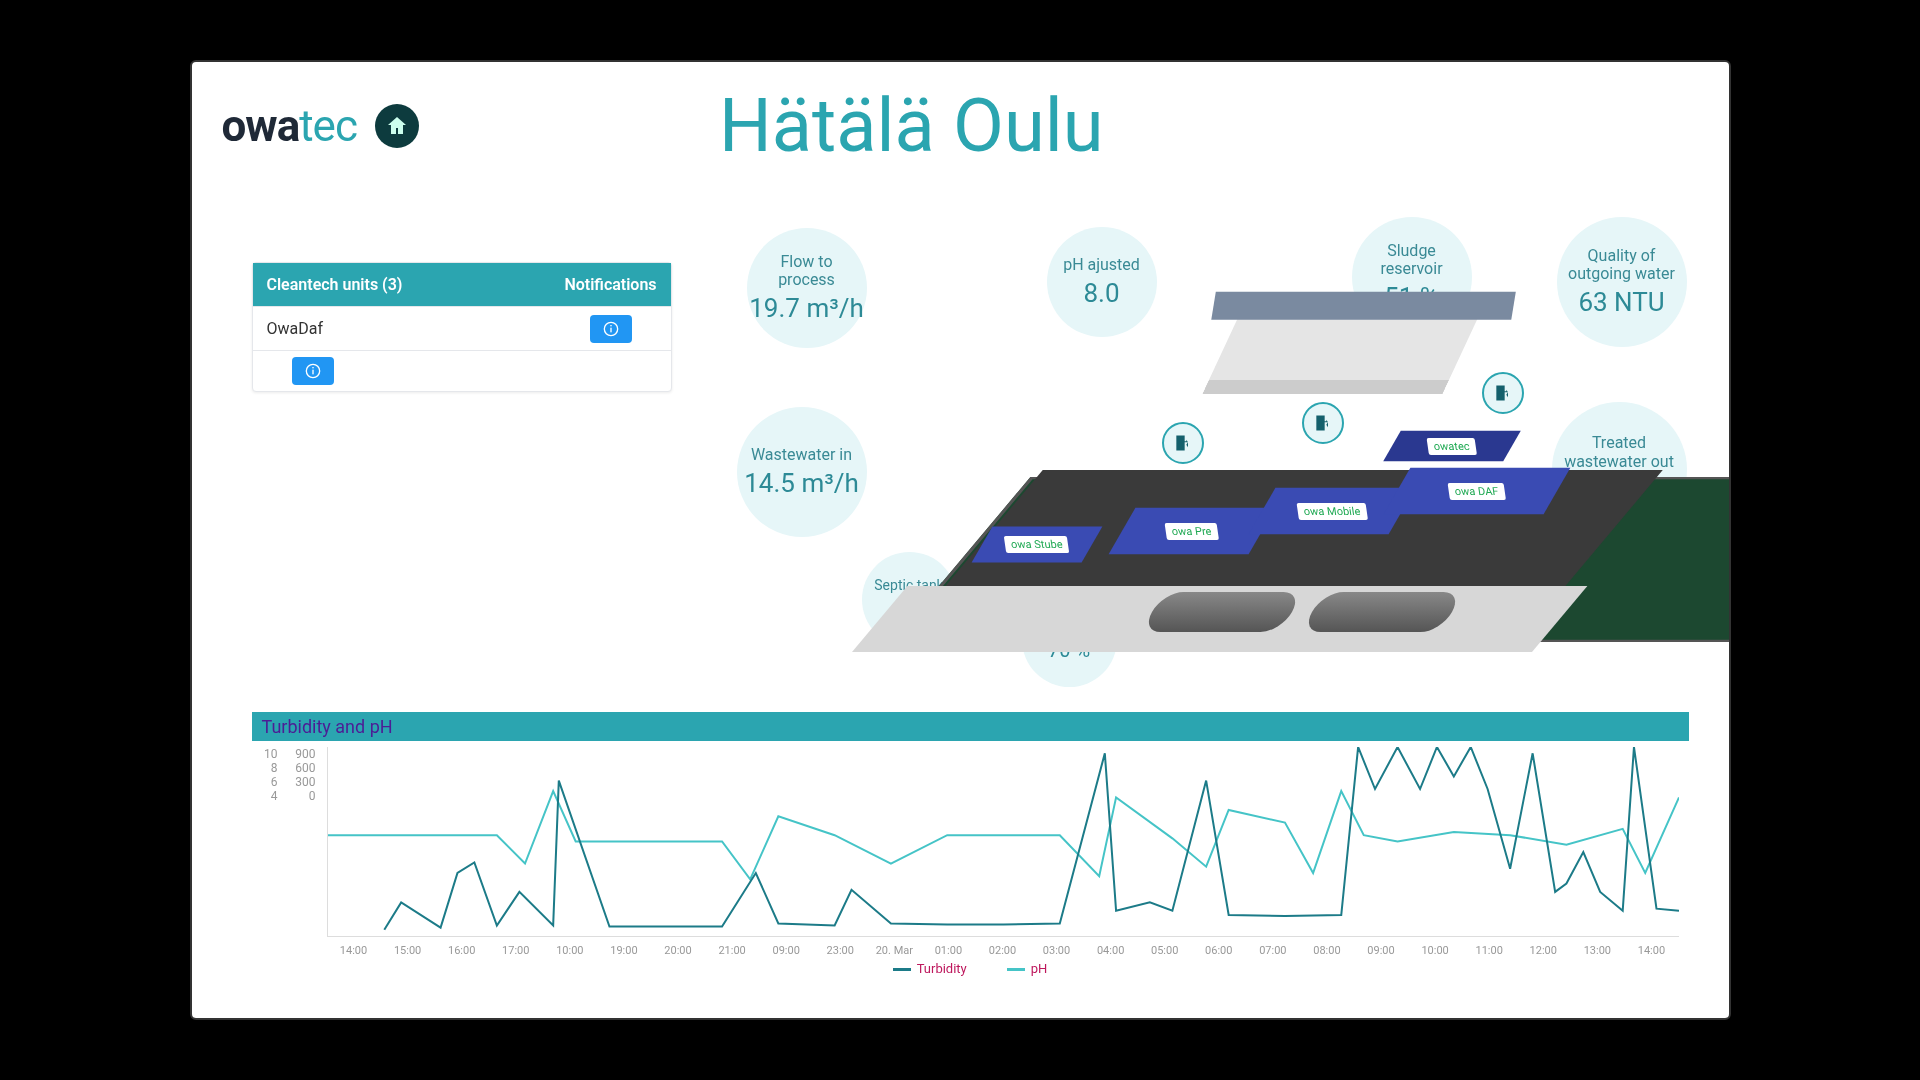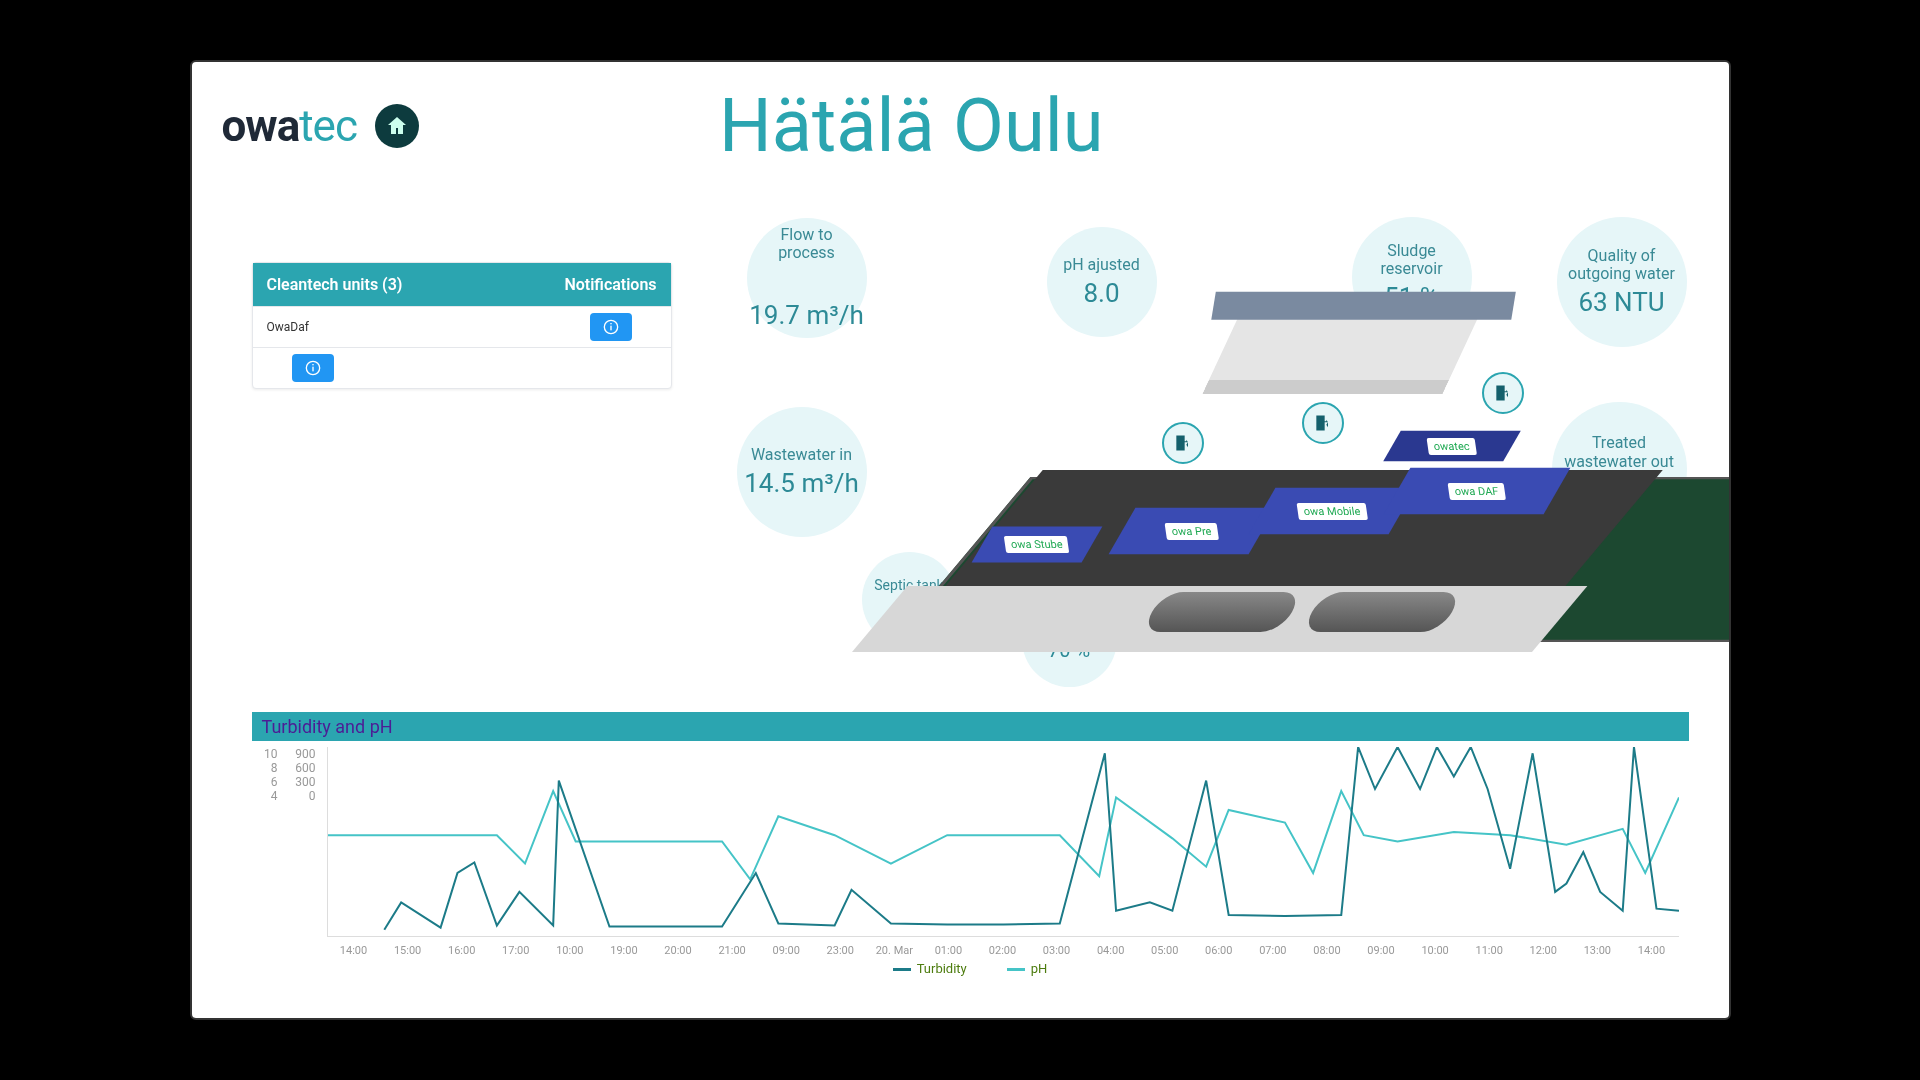--- a/index.html
+++ b/index.html
@@ -81,21 +81,21 @@
     color: #fff;
     font-size: 16px;
     font-weight: 600;
   }
   .units-header .col-name { flex: 1; padding: 12px 14px; }
   .units-header .col-note { width: 120px; text-align: center; padding: 12px 8px; }
   .units-row {
     display: flex;
     align-items: center;
     border-top: 1px solid #e5e7eb;
-    font-size: 12px;
+    font-size: 16px;
     color: #333;
   }
   .units-row .col-name { flex: 1; padding: 12px 14px; }
   .units-row .col-note { width: 120px; display:flex; justify-content:center; padding:6px; }
   .badge {
     width: 42px;
     height: 28px;
     border-radius: 4px;
     display: flex;
     align-items: center;
@@ -248,21 +248,21 @@
     display:flex;
     font-size: 11px;
     color:#999;
   }
   .x-ticks span { flex:1; text-align:center; white-space:nowrap; }
   .legend {
     display:flex;
     justify-content:center;
     gap: 40px;
     font-size: 13px;
-    color:#4d7c0f;
+    color:#be185d;
     margin-top: 4px;
   }
   .legend .sw { display:inline-block; width:18px; height:3px; vertical-align:middle; margin-right:6px;}
 </style>
 </head>
 <body>
 
 <div class="app-frame">
 
   <div class="header">
@@ -302,21 +302,21 @@
             <svg viewBox="0 0 24 24">
               <circle cx="12" cy="12" r="10" fill="none" stroke="#fff" stroke-width="2"></circle>
               <rect x="11" y="10" width="2" height="7"></rect>
               <rect x="11" y="6" width="2" height="2"></rect>
             </svg>
           </div>
         </div>
     </div>
   </div>
 
-  <div class="bubble" style="left:555px; top:156px; width:120px; height:120px;justify-content:space-between;">
+  <div class="bubble" style="left:555px; top:166px; width:120px; height:120px;">
     <div class="label">Flow to process</div>
     <div class="value">19.7 m³/h</div>
   </div>
   <div class="bubble" style="left:855px; top:165px; width:110px; height:110px;">
     <div class="label">pH ajusted</div>
     <div class="value">8.0</div>
   </div>
   <div class="bubble" style="left:1160px; top:155px; width:120px; height:120px;">
     <div class="label">Sludge reservoir</div>
     <div class="value">51 %</div>

